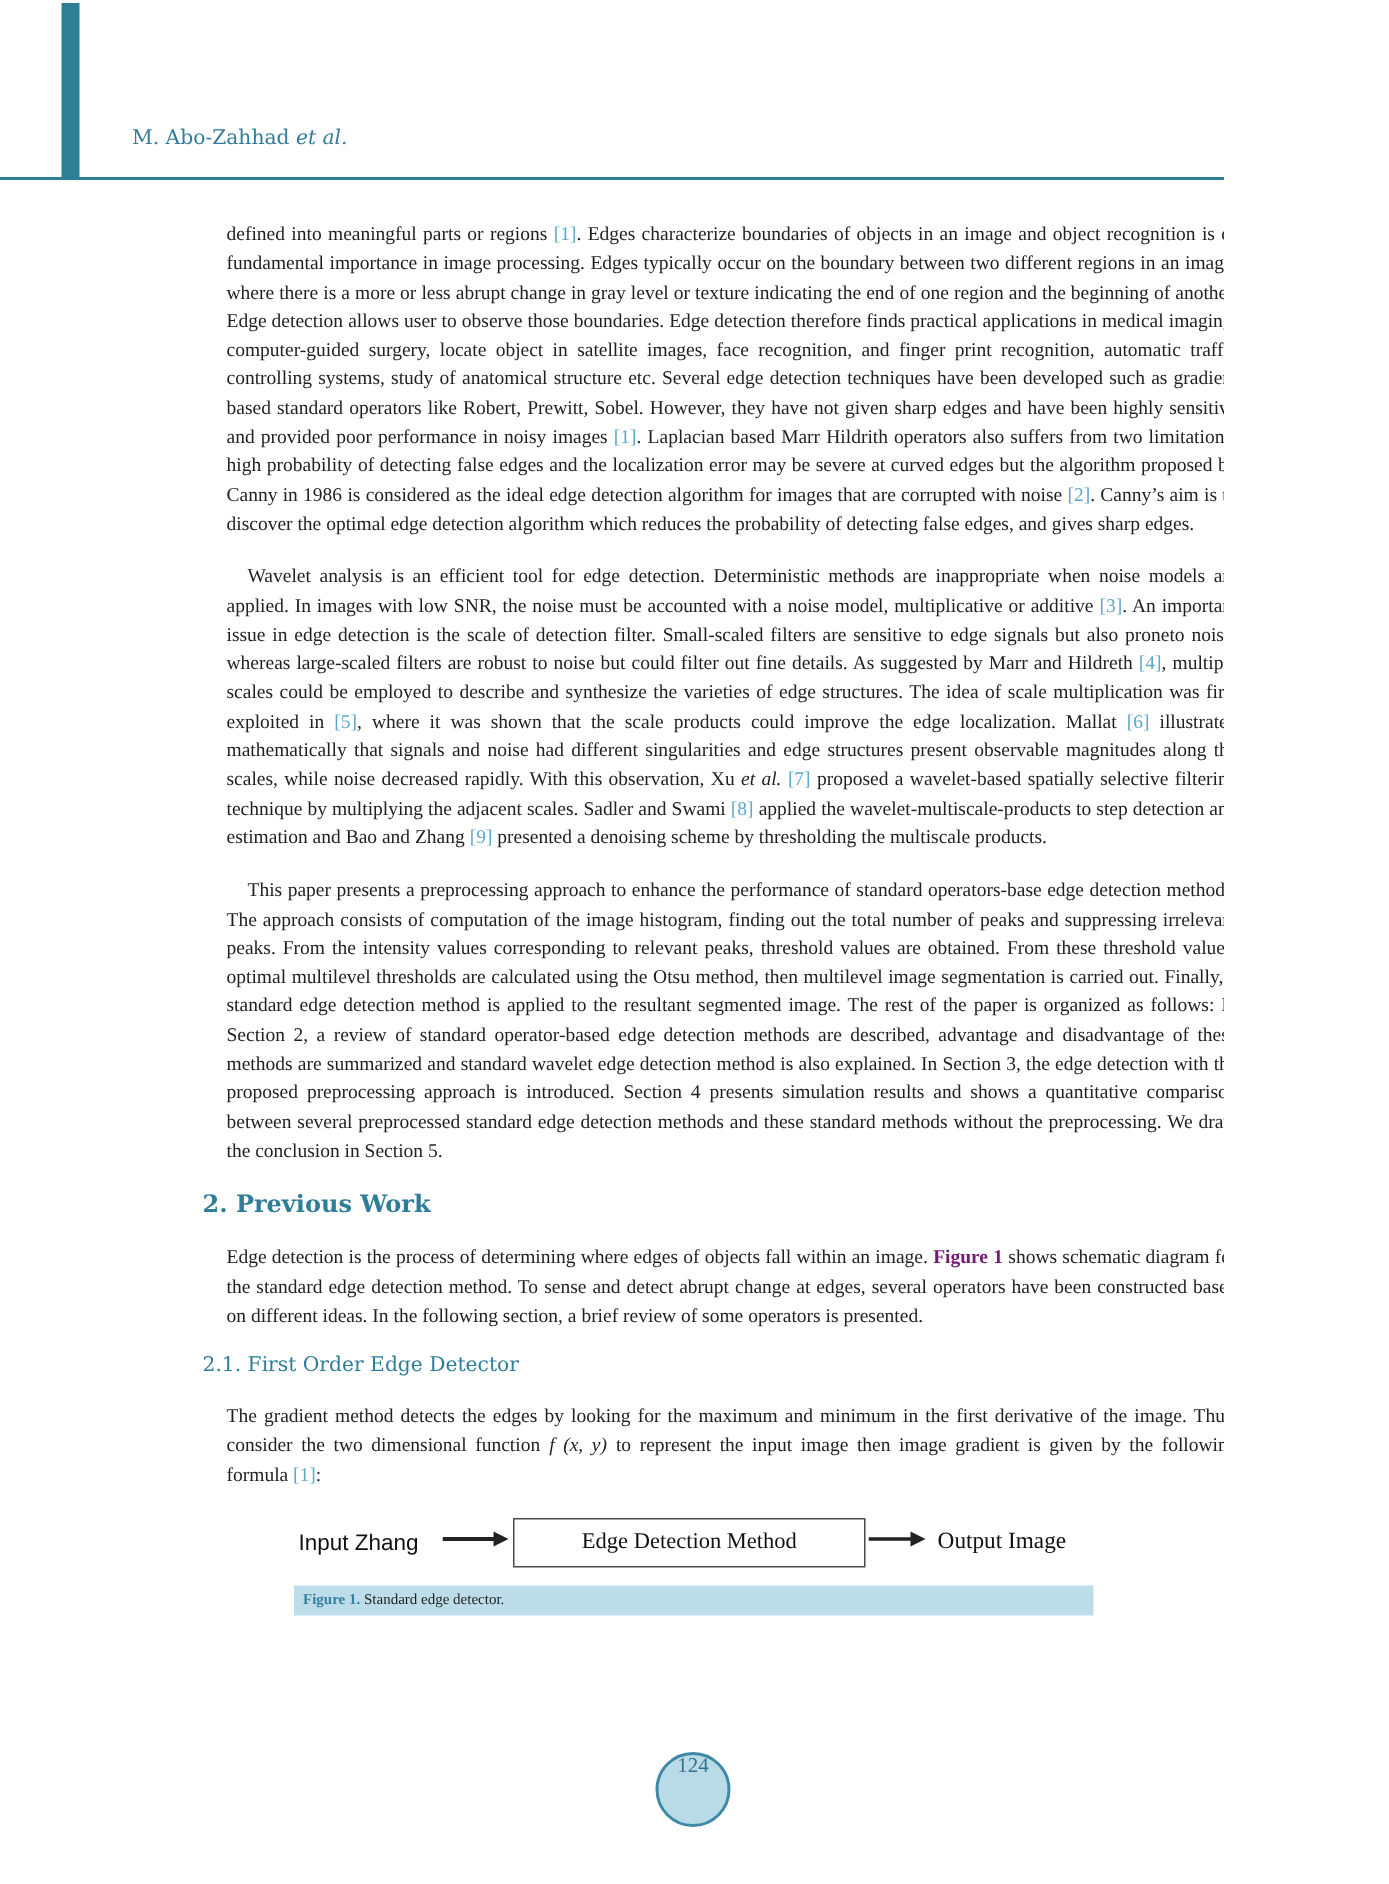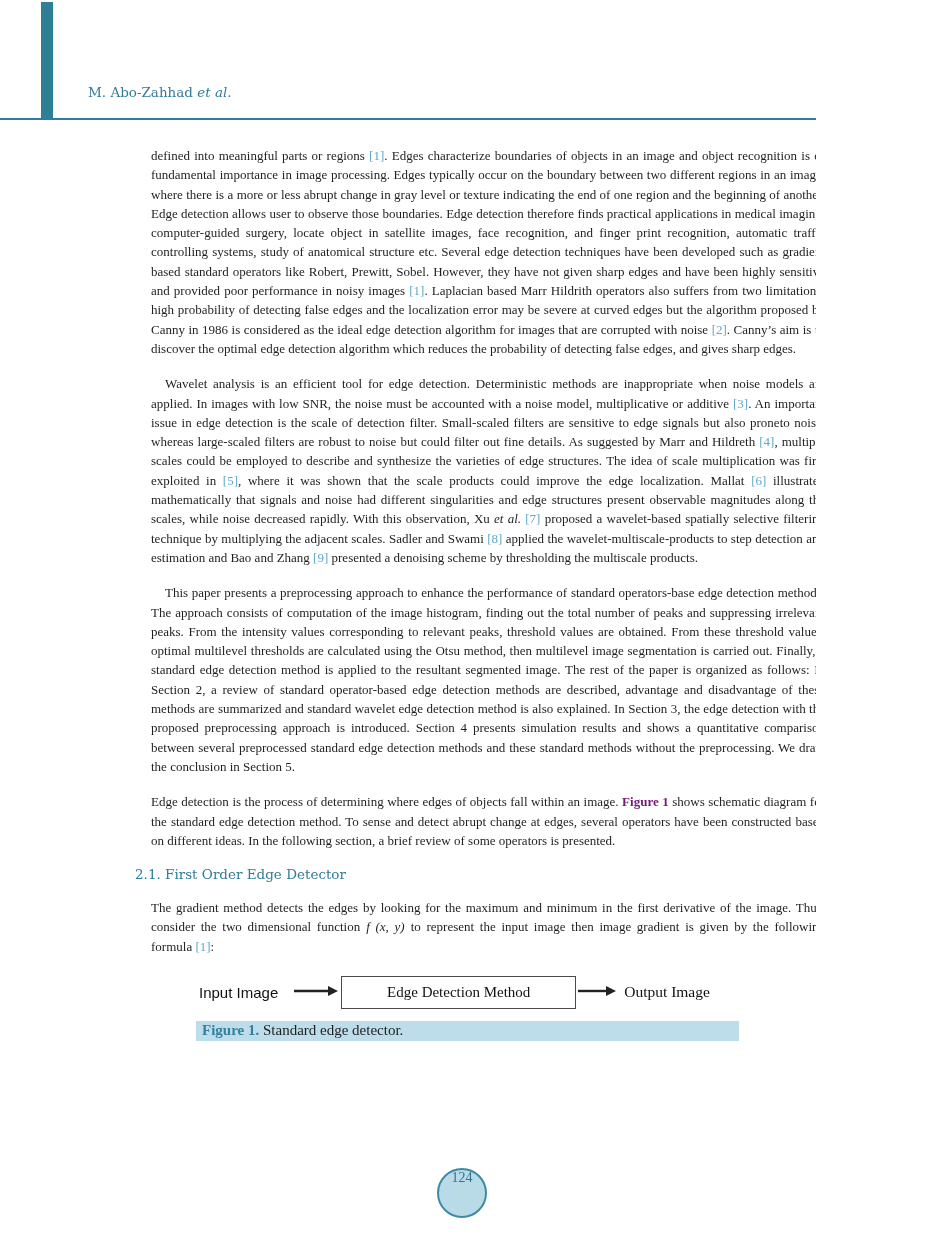--- a/index.html
+++ b/index.html
@@ -26,21 +26,21 @@
   
   .fig-row{display:flex;align-items:center;margin:20px 0 0 64px;}
   .fig-input{font-family:"Liberation Sans",sans-serif;font-size:15px;color:#111;}
   .fig-arrow{flex:0 0 auto;margin:0 3px 0 16px;}
   .fig-arrow2{margin:0 8px 0 2px;}
   .fig-box{width:233px;height:31px;border:1.5px solid #4a4a4a;background:#fff;
            display:flex;align-items:center;justify-content:center;
            font-family:Liberation Serif, serif;font-size:15px;color:#111;}
   .fig-output{font-family:"Liberation Serif",serif;font-size:15.5px;color:#111;text-align:right;}
   .fig-caption{margin:12px 0 0 61px;width:521px;background:#bcdde9;
-               padding:2px 16px 3px 6px;font-size:15px;line-height:15px;color:#1f1f1f;}
+               padding:2px 6px 3px 6px;font-size:10px;line-height:15px;color:#1f1f1f;}
   
   .page-badge{position:absolute;left:437px;top:1168px;width:46px;height:46px;
               border-radius:50%;border:2.5px solid #3e8aa6;background:#b9dbe7;
               display:flex;align-items:flex-start;justify-content:center;
               font-size:14px;color:#33738d;}
 </style>
 </head>
 <body>
 
 <div class="page">
@@ -50,29 +50,30 @@
   <div class="header-rule"></div>
 
   <div class="content">
 
     <p class="para"><span>defined into meaningful parts or regions </span><span class="seg-ref">[1]</span><span>. Edges characterize boundaries of objects in an image and object recognition is of fundamental importance in image processing. Edges typically occur on the boundary between two different regions in an image, where there is a more or less abrupt change in gray level or texture indicating the end of one region and the beginning of another. Edge detection allows user to observe those boundaries. Edge detection therefore finds practical applications in medical imaging, computer-guided surgery, locate object in satellite images, face recognition, and finger print recognition, automatic traffic controlling systems, study of anatomical structure etc. Several edge detection techniques have been developed such as gradient based standard operators like Robert, Prewitt, Sobel. However, they have not given sharp edges and have been highly sensitive and provided poor performance in noisy images </span><span class="seg-ref">[1]</span><span>. Laplacian based Marr Hildrith operators also suffers from two limitations: high probability of detecting false edges and the localization error may be severe at curved edges but the algorithm proposed by Canny in 1986 is considered as the ideal edge detection algorithm for images that are corrupted with noise </span><span class="seg-ref">[2]</span><span>. Canny’s aim is to discover the optimal edge detection algorithm which reduces the probability of detecting false edges, and gives sharp edges.</span></p>
 
     <p class="para ind"><span>Wavelet analysis is an efficient tool for edge detection. Deterministic methods are inappropriate when noise models are applied. In images with low SNR, the noise must be accounted with a noise model, multiplicative or additive </span><span class="seg-ref">[3]</span><span>. An important issue in edge detection is the scale of detection filter. Small-scaled filters are sensitive to edge signals but also proneto noise, whereas large-scaled filters are robust to noise but could filter out fine details. As suggested by Marr and Hildreth </span><span class="seg-ref">[4]</span><span>, multiple scales could be employed to describe and synthesize the varieties of edge structures. The idea of scale multiplication was first exploited in </span><span class="seg-ref">[5]</span><span>, where it was shown that the scale products could improve the edge localization. Mallat </span><span class="seg-ref">[6]</span><span> illustrated mathematically that signals and noise had different singularities and edge structures present observable magnitudes along the scales, while noise decreased rapidly. With this observation, Xu </span><span class="seg-i">et al.</span><span> </span><span class="seg-ref">[7]</span><span> proposed a wavelet-based spatially selective filtering technique by multiplying the adjacent scales. Sadler and Swami </span><span class="seg-ref">[8]</span><span> applied the wavelet-multiscale-products to step detection and estimation and Bao and Zhang </span><span class="seg-ref">[9]</span><span> presented a denoising scheme by thresholding the multiscale products.</span></p>
 
     <p class="para ind"><span>This paper presents a preprocessing approach to enhance the performance of standard operators-base edge detection methods. The approach consists of computation of the image histogram, finding out the total number of peaks and suppressing irrelevant peaks. From the intensity values corresponding to relevant peaks, threshold values are obtained. From these threshold values, optimal multilevel thresholds are calculated using the Otsu method, then multilevel image segmentation is carried out. Finally, a standard edge detection method is applied to the resultant segmented image. The rest of the paper is organized as follows: In Section 2, a review of standard operator-based edge detection methods are described, advantage and disadvantage of these methods are summarized and standard wavelet edge detection method is also explained. In Section 3, the edge detection with the proposed preprocessing approach is introduced. Section 4 presents simulation results and shows a quantitative comparison between several preprocessed standard edge detection methods and these standard methods without the preprocessing. We draw the conclusion in Section 5.</span></p>
 
+    <h2 class="sec">2. Previous Work</h2>
 
     <p class="para"><span>Edge detection is the process of determining where edges of objects fall within an image. </span><span class="seg-figref">Figure 1</span><span> shows schematic diagram for the standard edge detection method. To sense and detect abrupt change at edges, several operators have been constructed based on different ideas. In the following section, a brief review of some operators is presented.</span></p>
 
     <h3 class="subsec">2.1. First Order Edge Detector</h3>
 
     <p class="para"><span>The gradient method detects the edges by looking for the maximum and minimum in the first derivative of the image. Thus, consider the two dimensional function</span><span class="seg-math">f (x, y)</span><span>to represent the input image then image gradient is given by the following formula </span><span class="seg-ref">[1]</span><span>:</span></p>
 
     <div class="fig-row">
-      <span class="fig-input">Input Image</span>
+      <span class="fig-input">Input Zhang</span>
       <span class="fig-arrow">
         <svg width="44" height="12" viewBox="0 0 44 12">
           <line x1="0" y1="6" x2="35" y2="6" stroke="#222" stroke-width="2.6"></line>
           <polygon points="34,1 44,6 34,11" fill="#222"></polygon>
         </svg>
       </span>
       <span class="fig-box">Edge Detection Method</span>
       <span class="fig-arrow fig-arrow2">
         <svg width="38" height="12" viewBox="0 0 38 12">
           <line x1="0" y1="6" x2="29" y2="6" stroke="#222" stroke-width="2.4"></line>

